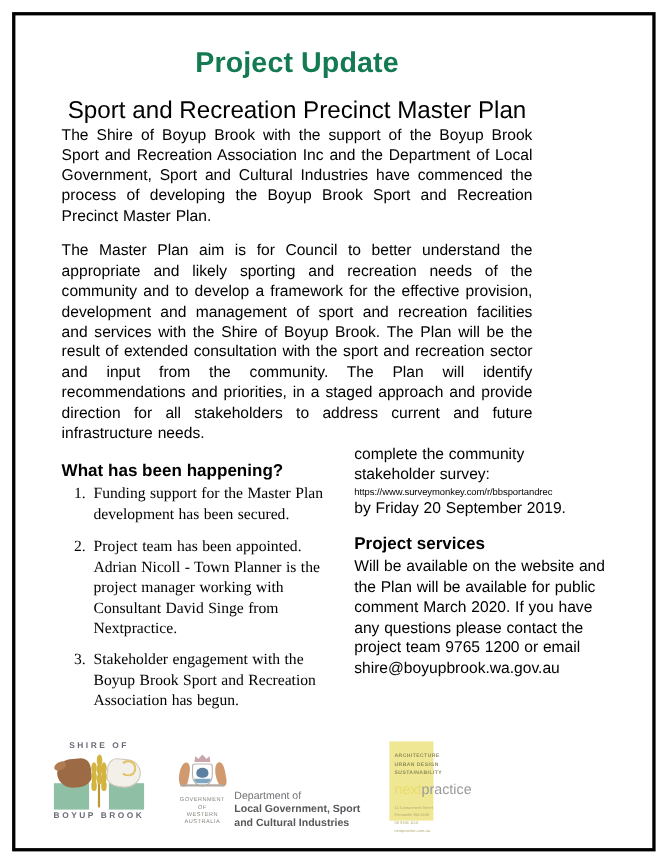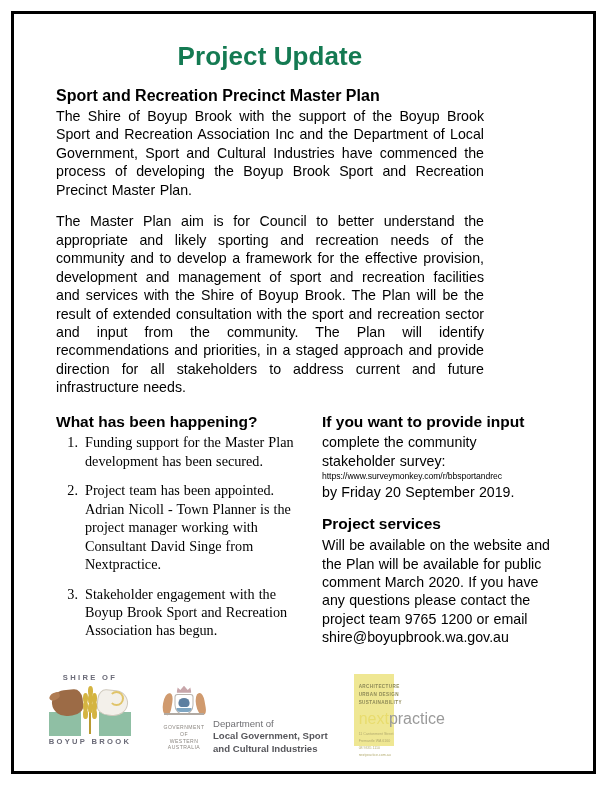--- a/index.html
+++ b/index.html
@@ -43,22 +43,23 @@
   .doc-title {
     text-align: center;
     color: #147A52;
     font-size: 26px;
     font-weight: bold;
     letter-spacing: 0.1px;
     margin: 10px 0 16px 0;
     line-height: 1.1;
   }
   .subtitle {
-    font-size: 16px;
-    font-weight: bold;
+    text-align: center;
+    font-size: 22px;
+    font-weight: normal;
     margin: 0 0 2px 0;
     line-height: 1.15;
   }
 
   
   .para {
     font-size: 14.2px;
     line-height: 1.30;
     text-align: justify;
     margin: 0 0 13px 0;
@@ -337,21 +338,21 @@
     font-size: 4.6px;
     font-weight: bold;
     letter-spacing: 0.4px;
     line-height: 1.7;
     color: #8e8a57;
   }
   .next-word {
     position: absolute;
     left: 5px;
     top: 37px;
-    font-size: 16px;
+    font-size: 13px;
     line-height: 1;
     white-space: nowrap;
   }
   .next-word .n-next { color: #e8dc6e; }
   .next-word .n-practice { color: #9a9a9a; }
   .next-addr {
     position: absolute;
     left: 5px;
     top: 57px;
     font-size: 3.6px;
@@ -382,21 +383,20 @@
       <div class="col-left">
         <div class="col-heading">What has been happening?</div>
         <ol class="steps">
           <li>Funding support for the Master Plan development has been secured.</li>
           <li>Project team has been appointed. Adrian Nicoll - Town Planner is the project manager working with Consultant David Singe from Nextpractice.</li>
           <li>Stakeholder engagement with the Boyup Brook Sport and Recreation Association has begun.</li>
         </ol>
       </div>
 
       <div class="col-right">
-        <div class="col-heading">If you want to provide input</div>
         <p class="col-text">complete the community stakeholder survey:</p>
         <p class="survey-url">https://www.surveymonkey.com/r/bbsportandrec</p>
         <p class="col-text">by Friday 20 September 2019.</p>
 
         <div class="col-heading second">Project services</div>
         <p class="col-text">Will be available  on the website and the Plan will be available  for public comment March 2020. If you have any questions please contact the project team 9765 1200 or email shire@boyupbrook.wa.gov.au</p>
       </div>
 
     </div>
 

